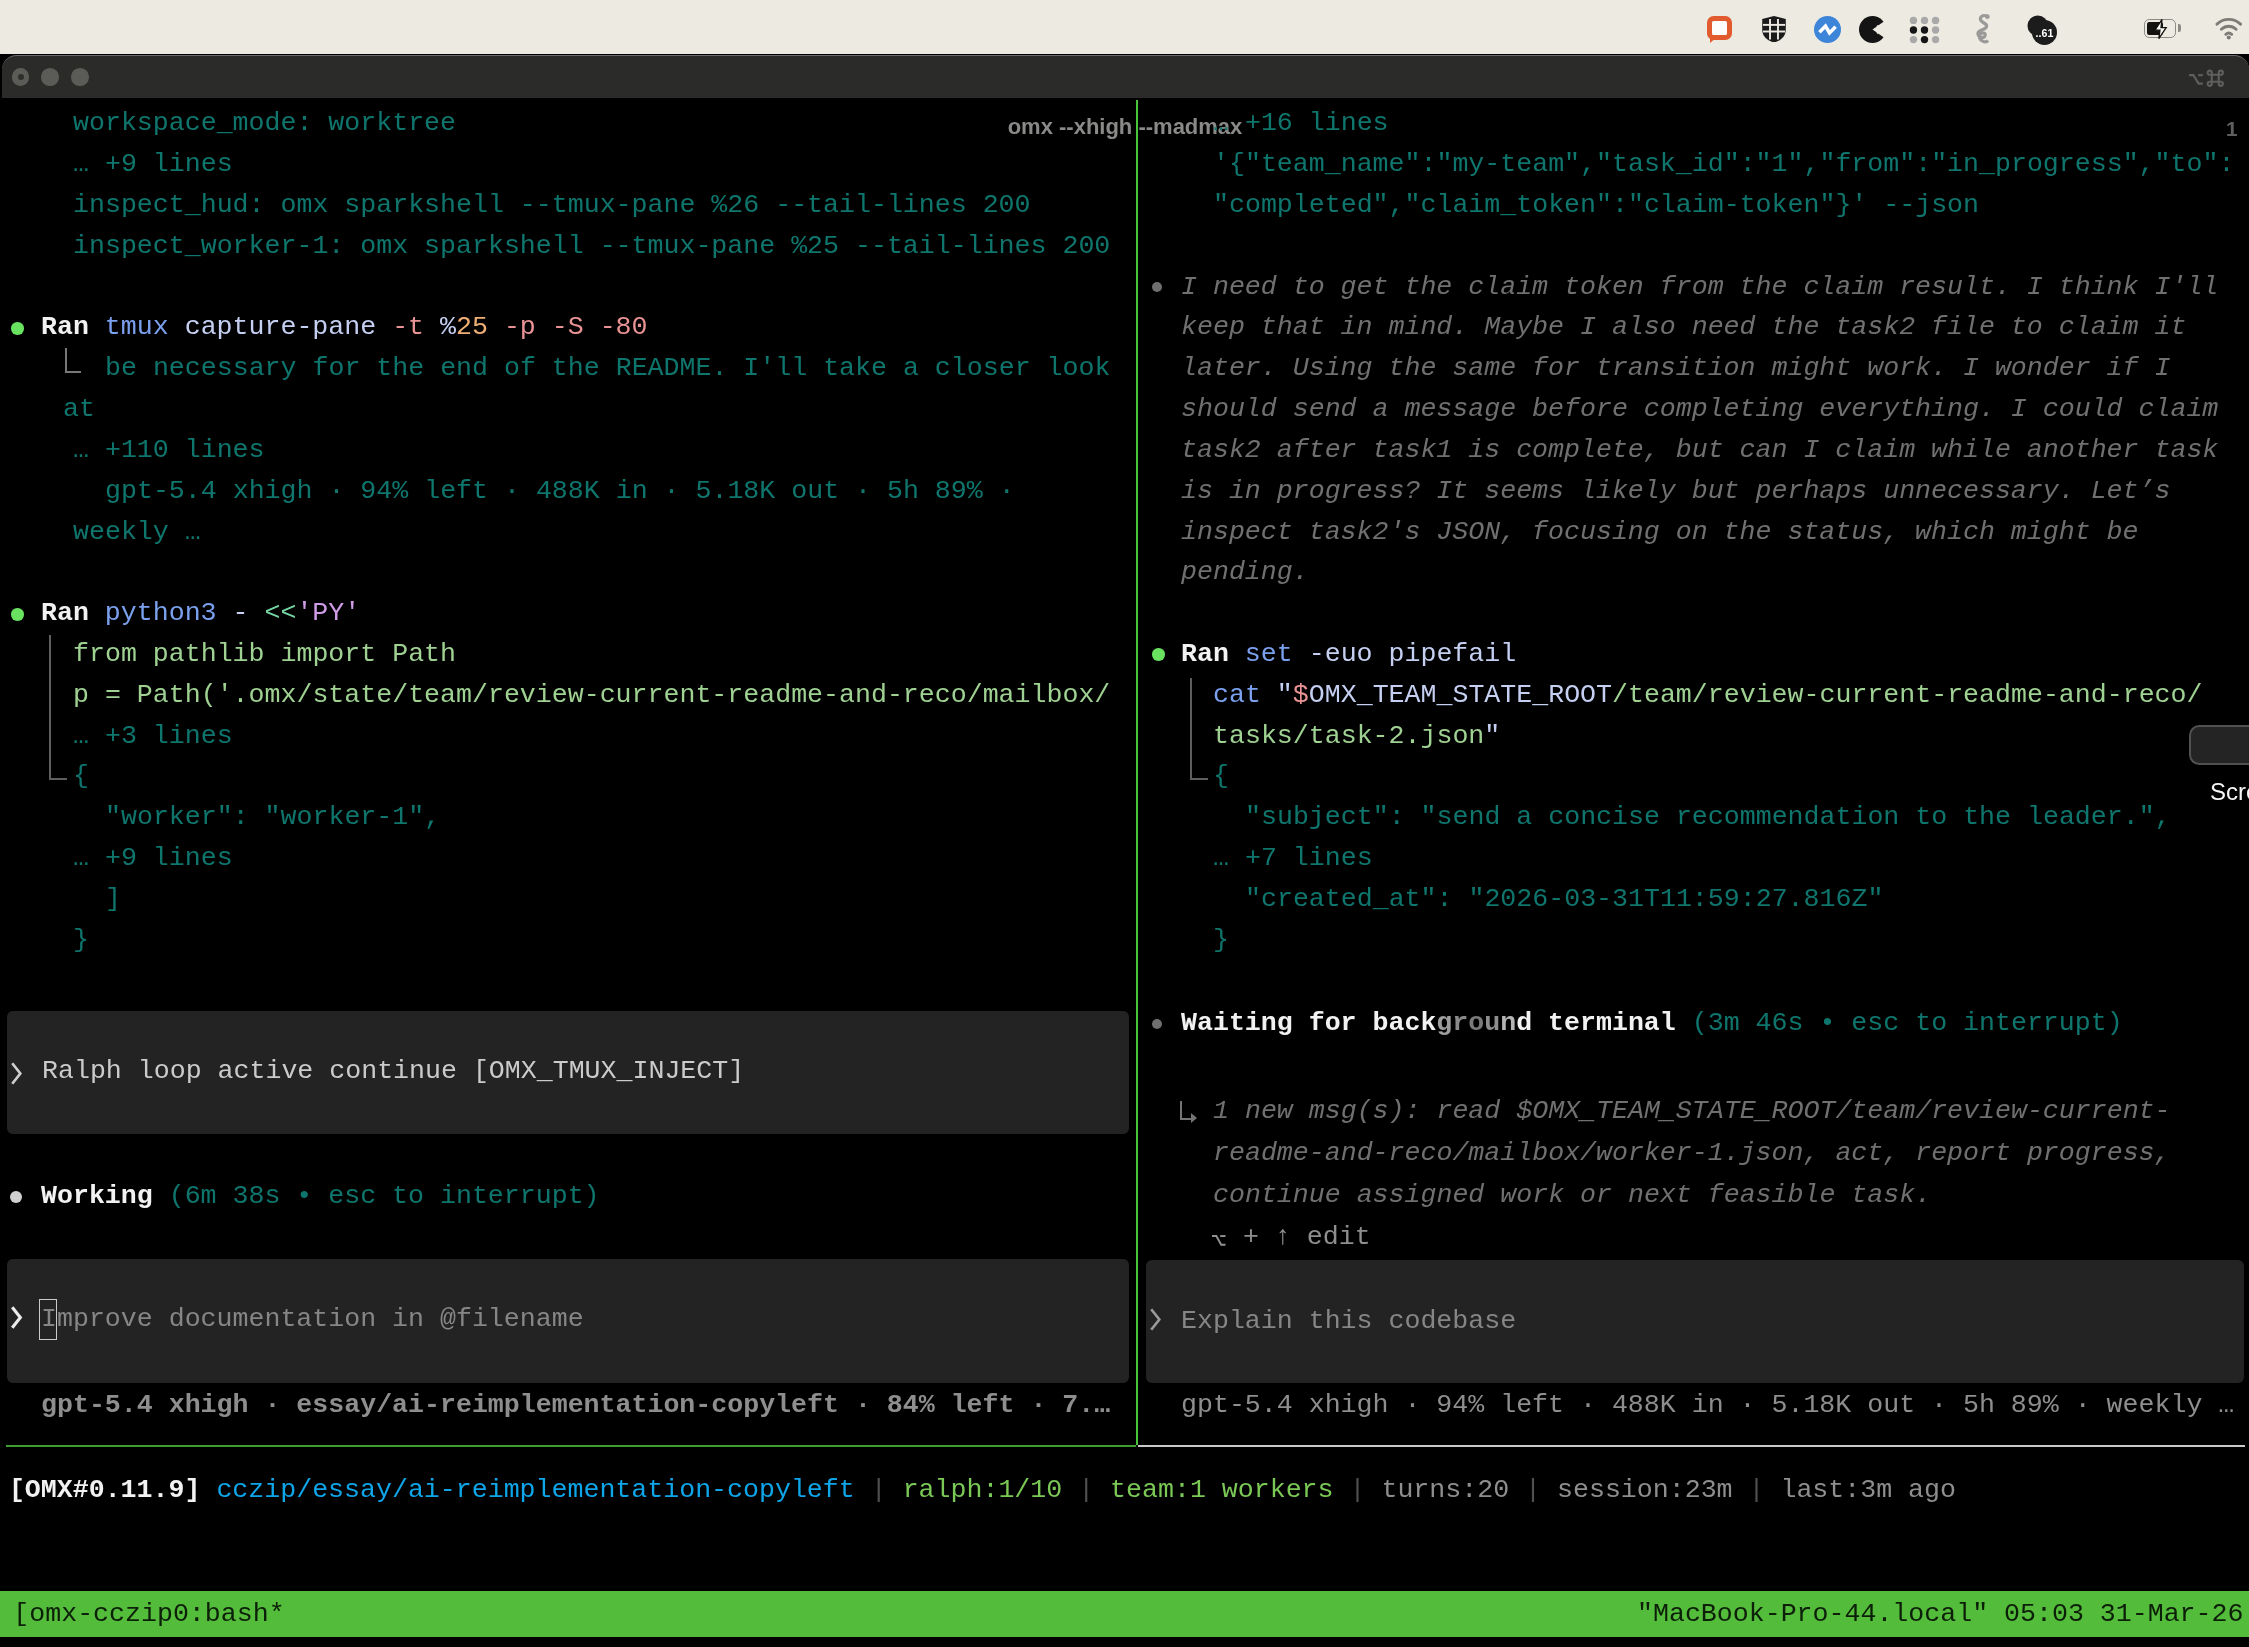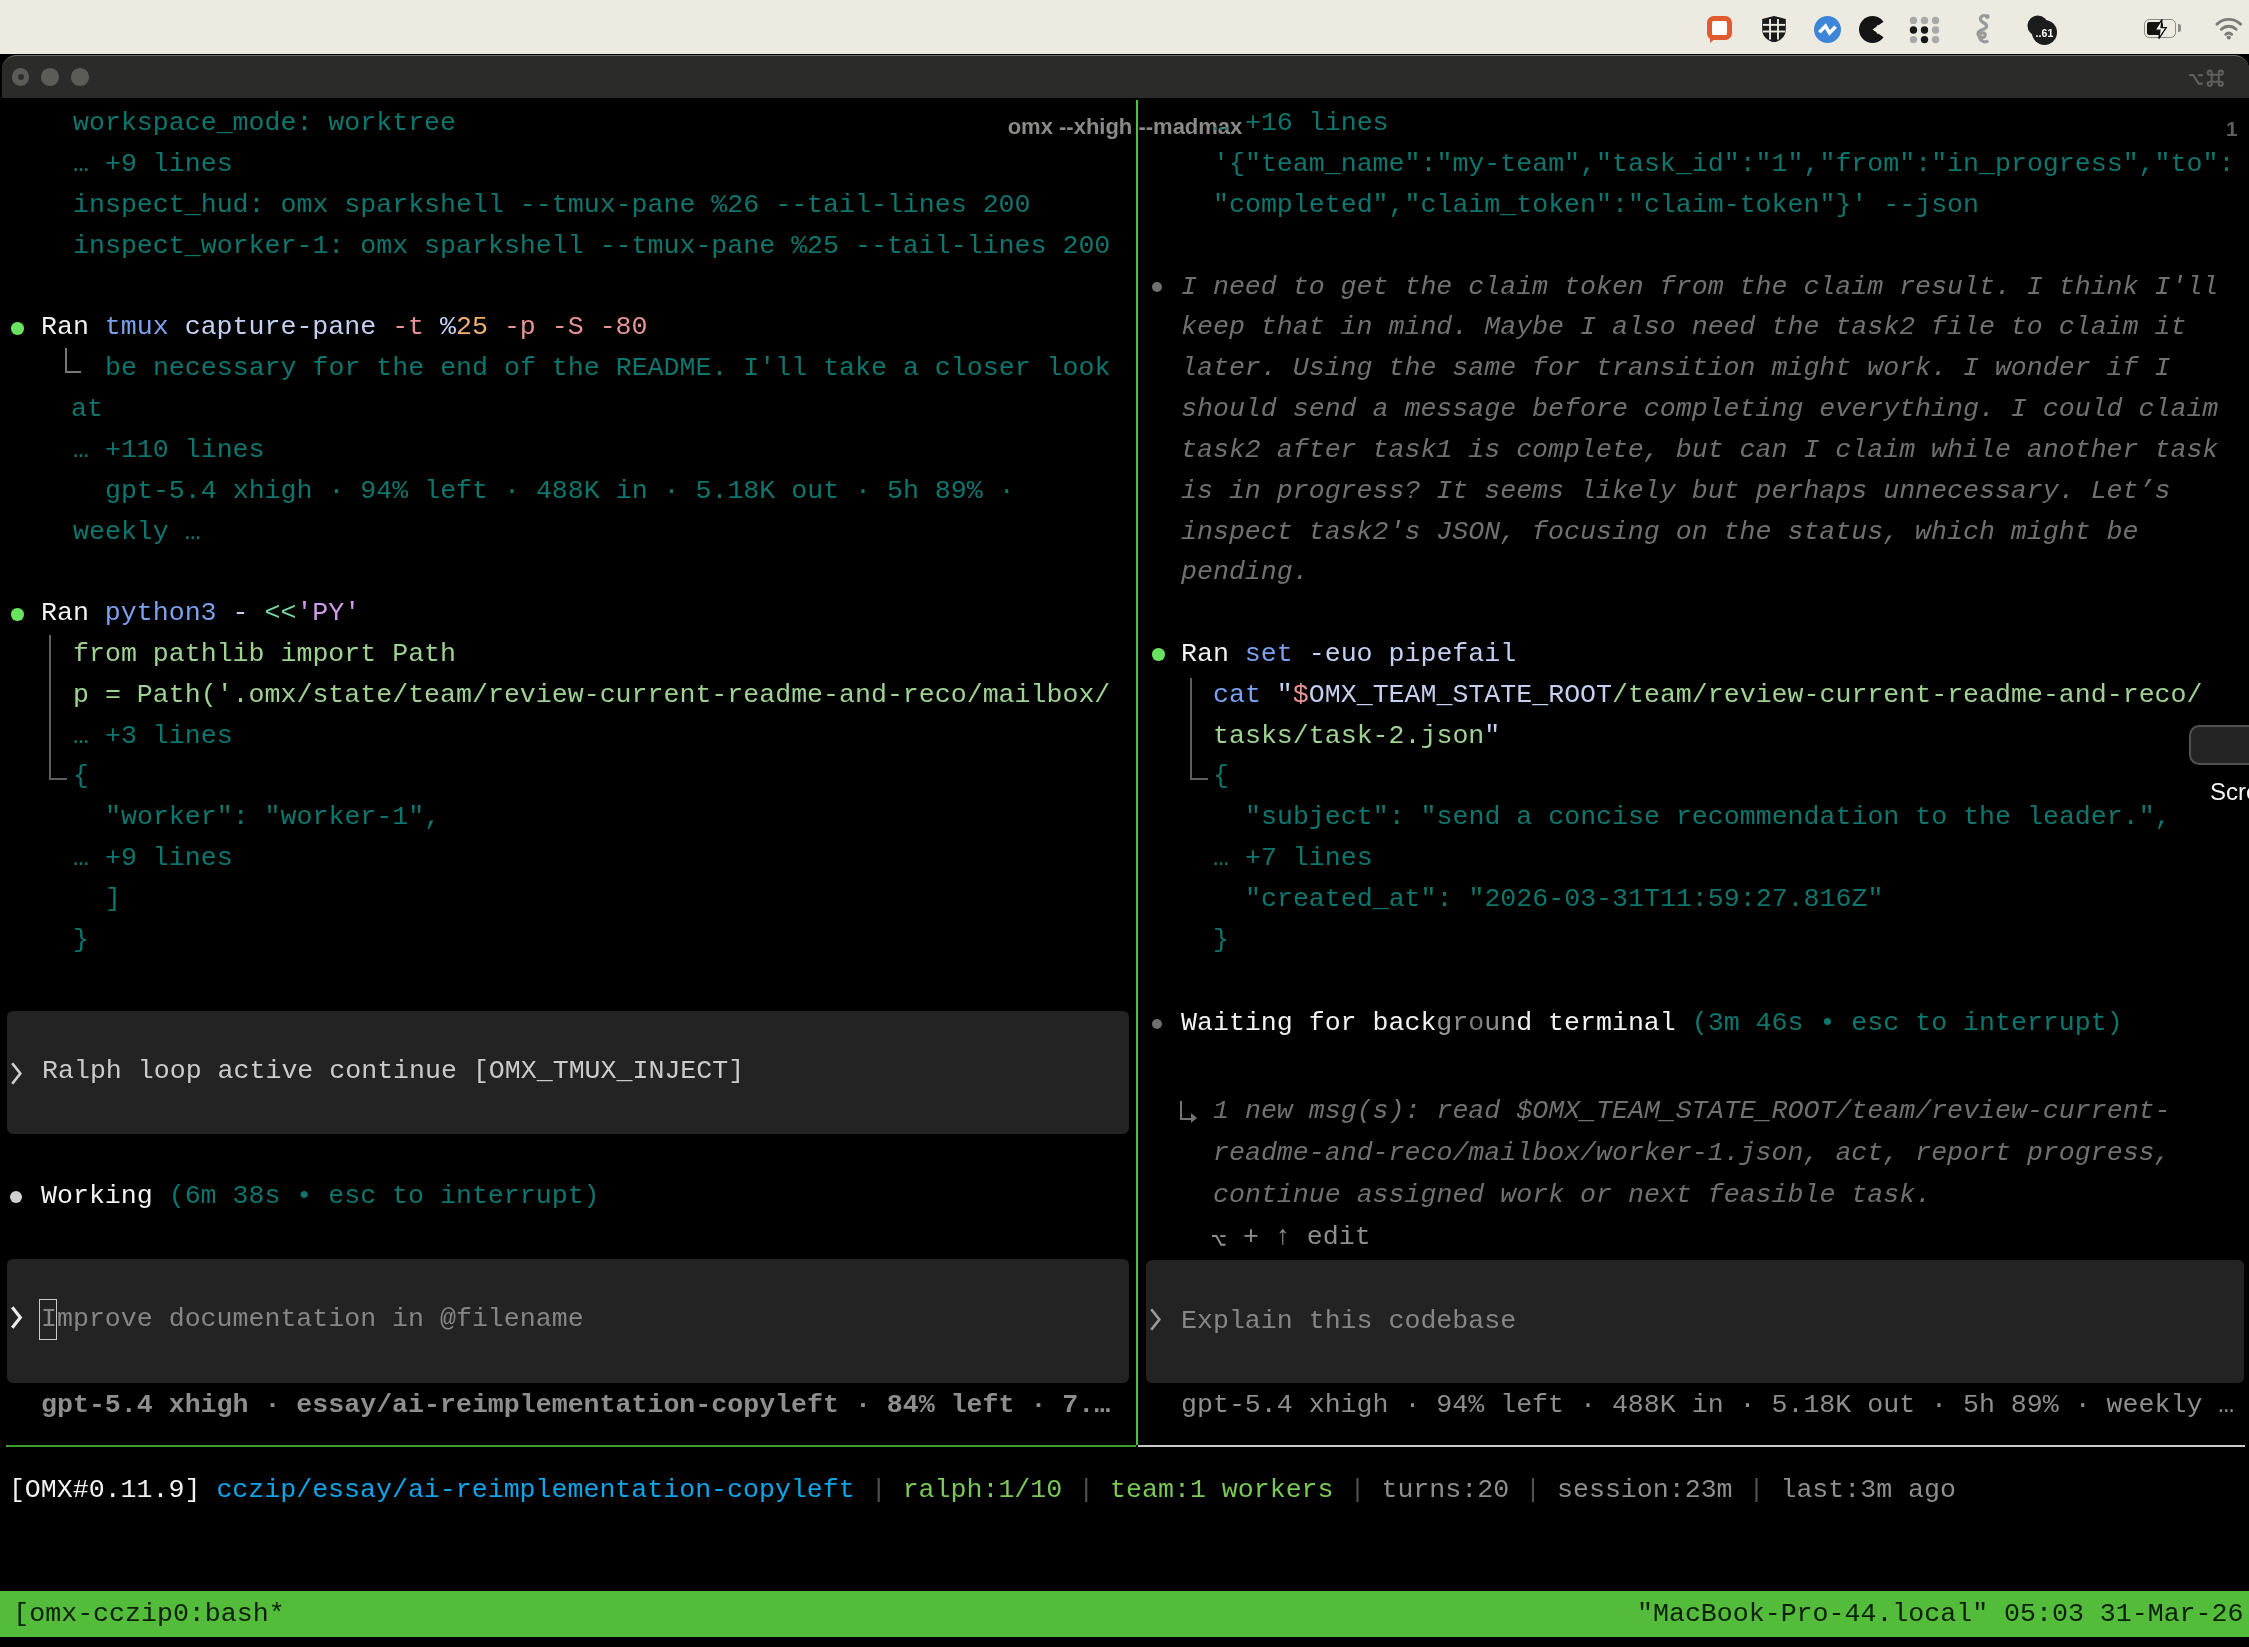--- a/index.html
+++ b/index.html
@@ -2,21 +2,21 @@
 <html style="font-size:11.8px"><head><meta charset="utf-8">
 <style>
 * { margin:0; padding:0; box-sizing:border-box; }
 html,body { width:2250px; height:1648px; background:#000; overflow:hidden; position:relative; }
 body { font-family:"Liberation Mono", monospace; }
 .ln { position:absolute; font-size:26.6px; line-height:41px; white-space:pre; letter-spacing:0; }
 .g  { color:#0f766e; }
 .g2 { color:#8e8e8e; }
 .dm { color:#4f4f4f; }
 .th { color:#707070; font-style:italic; }
-.w  { color:#f2f2f2; font-weight:normal; }
+.w  { color:#f2f2f2; font-weight:bold; }
 .bl { color:#7aa0ee; }
 .lv { color:#c5cff2; }
 .sa { color:#ea9395; }
 .or { color:#eeae74; }
 .gr { color:#9fd292; }
 .mi { color:#74d6a4; }
 .pu { color:#cf9ce8;text-align:right; }
 .cy { color:#0ea5e9; }
 .sg { color:#7ac856; }
 .bx1 { color:#cbcbcb; }
@@ -157,21 +157,21 @@
       <path d="M9.5 3 H15"></path>
     </g>
 </svg>
 
 <div class="ln" style="left:73px;top:103px;"><span class="g">workspace_mode: worktree</span></div>
 <div class="ln" style="left:73px;top:144px;"><span class="g">… +9 lines</span></div>
 <div class="ln" style="left:73px;top:185px;"><span class="g">inspect_hud: omx sparkshell --tmux-pane %26 --tail-lines 200</span></div>
 <div class="ln" style="left:73px;top:226px;"><span class="g">inspect_worker-1: omx sparkshell --tmux-pane %25 --tail-lines 200</span></div>
 <div class="ln" style="left:41px;top:307px;"><span class="w">Ran</span> <span class="bl">tmux</span> <span class="lv">capture-pane</span> <span class="sa">-t</span> <span class="lv">%</span><span class="or">25</span> <span class="sa">-p -S -80</span></div>
 <div class="ln" style="left:105px;top:348px;"><span class="g">be necessary for the end of the README. I'll take a closer look</span></div>
-<div class="ln" style="left:71px;top:389px;"><span class="g">at</span></div>
+<div class="ln" style="left:63px;top:389px;"><span class="g">at</span></div>
 <div class="ln" style="left:73px;top:430px;"><span class="g">… +110 lines</span></div>
 <div class="ln" style="left:105px;top:471px;"><span class="g">gpt-5.4 xhigh · 94% left · 488K in · 5.18K out · 5h 89% ·</span></div>
 <div class="ln" style="left:73px;top:512px;"><span class="g">weekly …</span></div>
 <div class="ln" style="left:41px;top:593px;"><span class="w">Ran</span> <span class="bl">python3</span> <span class="lv">-</span> <span class="mi">&lt;&lt;</span><span class="pu">'PY'</span></div>
 <div class="ln" style="left:73px;top:634px;"><span class="gr">from pathlib import Path</span></div>
 <div class="ln" style="left:73px;top:675px;"><span class="gr">p = Path('.omx/state/team/review-current-readme-and-reco/mailbox/</span></div>
 <div class="ln" style="left:73px;top:716px;"><span class="g">… +3 lines</span></div>
 <div class="ln" style="left:73px;top:756px;"><span class="g">{</span></div>
 <div class="ln" style="left:105px;top:797px;"><span class="g">"worker": "worker-1",</span></div>
 <div class="ln" style="left:73px;top:838px;"><span class="g">… +9 lines</span></div>

